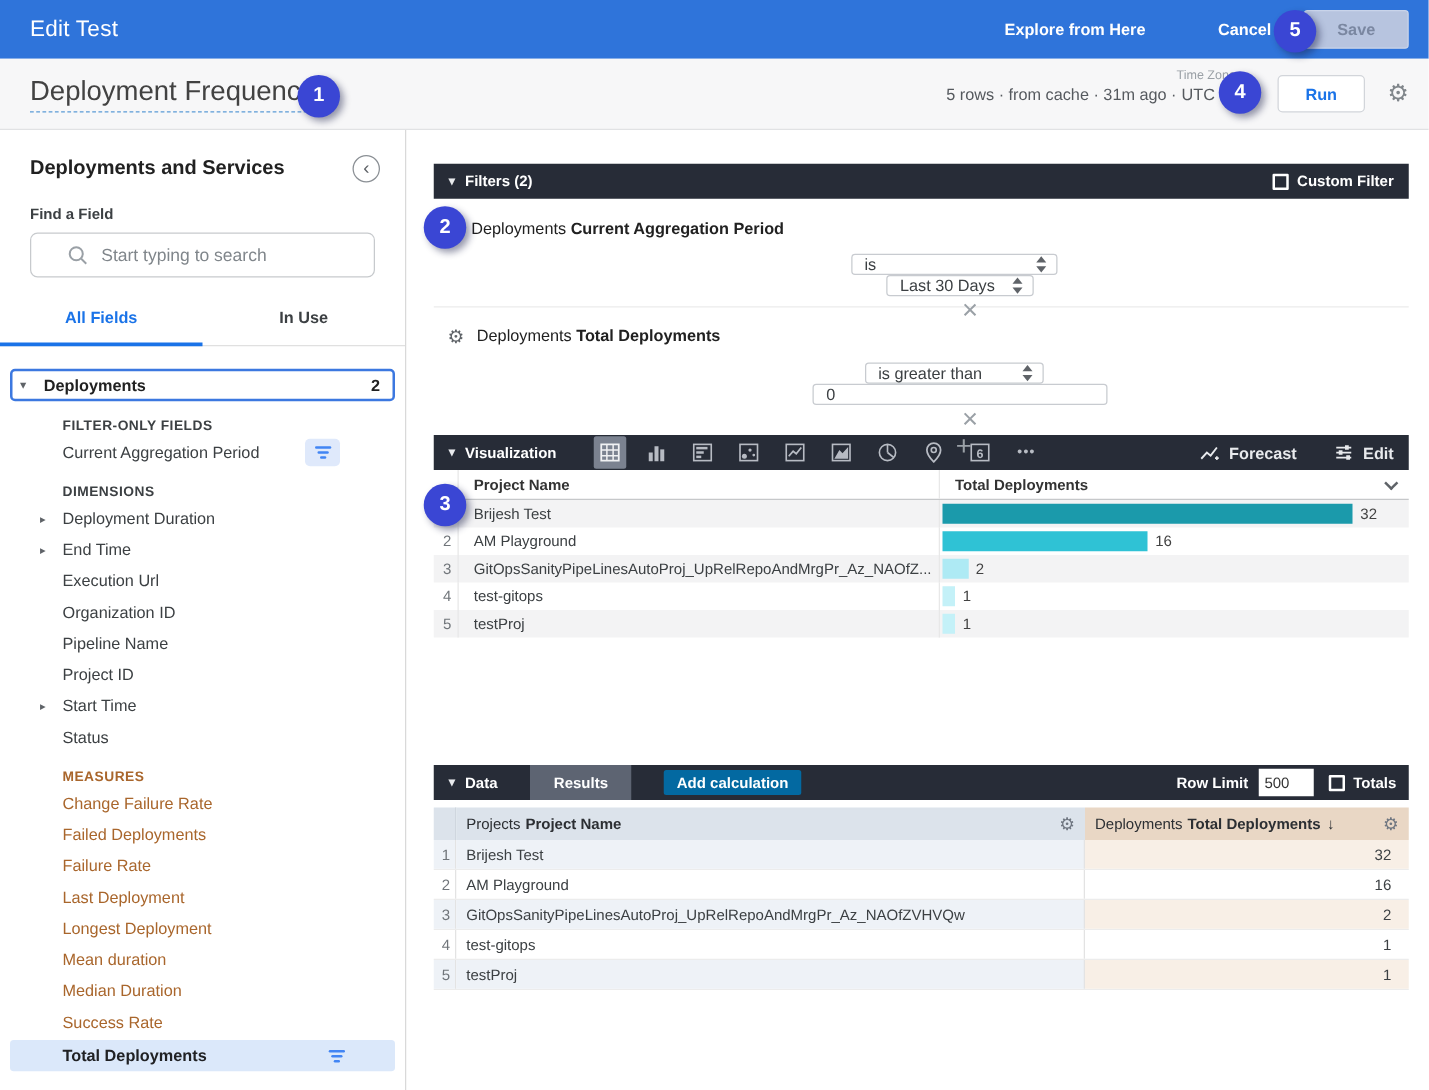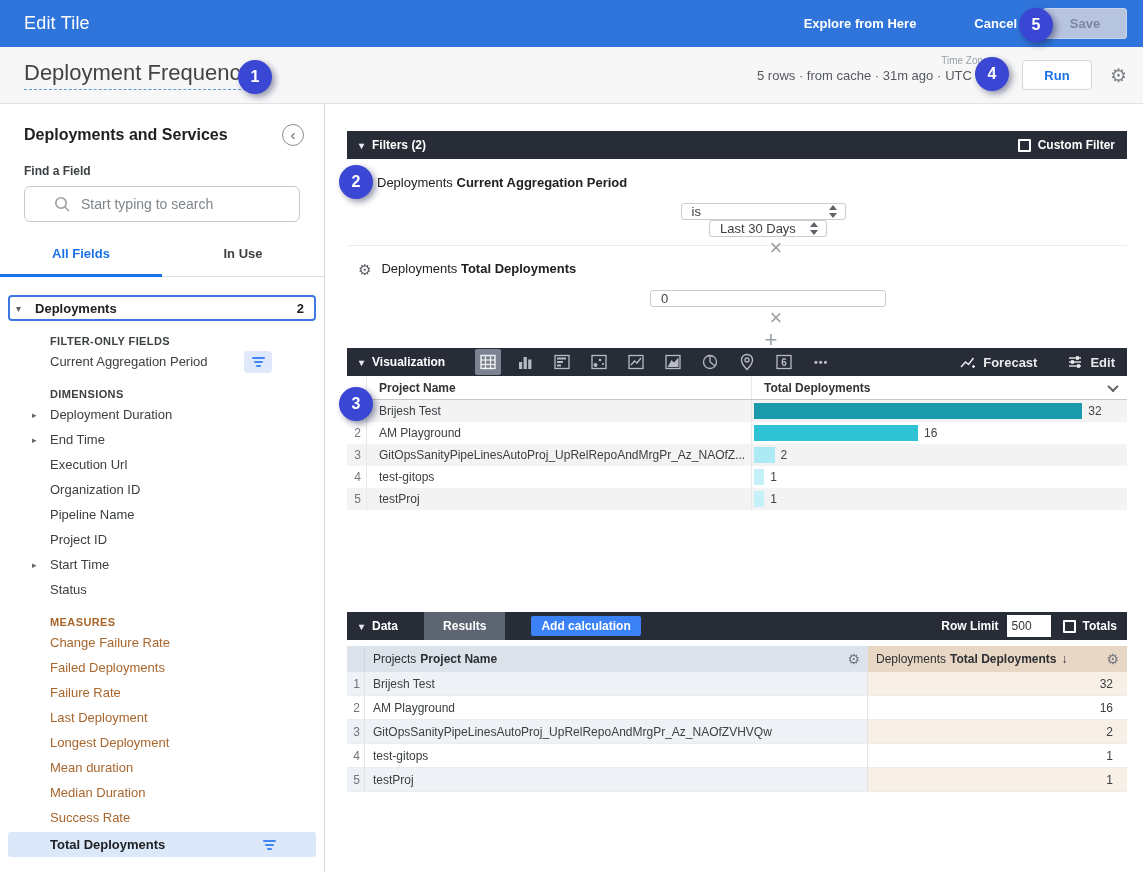--- a/index.html
+++ b/index.html
@@ -119,21 +119,21 @@
     border-bottom:2px solid #5f6368; transform:rotate(45deg) translate(-1px,-1px); }
   .vt-row { display:flex; height:22px; align-items:center; color:#3c4043; }
   .vt-row:nth-child(even) { background:#f3f3f4; }
   .vt-bar-wrap { flex:1; display:flex; align-items:center; padding-left:2px; }
   .vt-bar { height:16px; }
   .vt-bar-label { margin-left:6px; color:#424242; }
 
   
   .data-panel { margin-top:102px; }
   .results-tab { height:28px; display:flex; align-items:center; padding:0 19px; background:#5d6472; margin-left:26px; font-weight:700; }
-  .add-calc { height:20px; display:flex; align-items:center; padding:0 10px; background:#3b82f6; border-radius:2px;
+  .add-calc { height:20px; display:flex; align-items:center; padding:0 10px; background:#0369a1; border-radius:2px;
     margin-left:26px; font-weight:700; font-size:12px; color:#fff; }
   .rowlimit-label { font-size:12px; font-weight:700; margin-right:8px; }
   .rowlimit-input { width:44px; height:20px; border:none; font-size:12px; padding:11px 5px; color:#333;
     font-family:"Liberation Sans", sans-serif; outline:none; margin-right:12px; }
 
   .data-table { width:100%; font-size:12px; margin-top:6px; }
   .dt-header { display:flex; height:26px; color:#2c2f33; }
   .dt-corner { width:18px; flex-shrink:0; background:#dce3eb; border-right:1px solid #cfd6de; }
   .dt-dim { width:503px; flex-shrink:0; background:#dce3eb; display:flex; align-items:center; padding:0 8px;
     border-right:1px solid #d9dcе1; }
@@ -155,21 +155,21 @@
   .badge { position:absolute; width:34px; height:34px; border-radius:50%; background:#3a46d4; color:#fff;
     font-size:16px; font-weight:700; display:flex; align-items:center; justify-content:center;
     box-shadow:3px 3px 6px rgba(25,28,70,.45); z-index:50; }
 </style>
 </head>
 <body>
 
 <div class="app">
 
   <div class="topbar">
-    <span class="topbar-title">Edit Tile</span>
+    <span class="topbar-title">Edit Test</span>
     <div class="topbar-right">
       <span class="topbar-link link-explore">Explore from Here</span>
       <span class="topbar-link link-cancel">Cancel</span>
       <button class="save-btn">Save</button>
     </div>
   </div>
 
   <div class="page-header">
     <span class="page-title">Deployment Frequency</span>
     <div class="header-right">
@@ -321,20 +321,27 @@
           </div>
           <div class="f-divider"></div>
           <div class="f-label-row">
             <span class="row-gear">⚙</span>
             <div class="f-label">
               <span>Deployments</span>
               <b>Total Deployments</b>
             </div>
           </div>
           <div class="f-controls">
+            <div class="selectbox sel-op2">
+              <span class="sel-text">is greater than</span>
+              <span class="updown">
+                  <i class="u"></i>
+                  <i class="d"></i>
+                </span>
+            </div>
             <input class="textinput" style="width: 236px;" value="0">
             <span class="icon-x">×</span>
             <span class="icon-plus">+</span>
           </div>
         </div>
       </section>
 
       <section class="viz-panel">
         <div class="dark-bar">
           <span class="bar-caret">▾</span>

